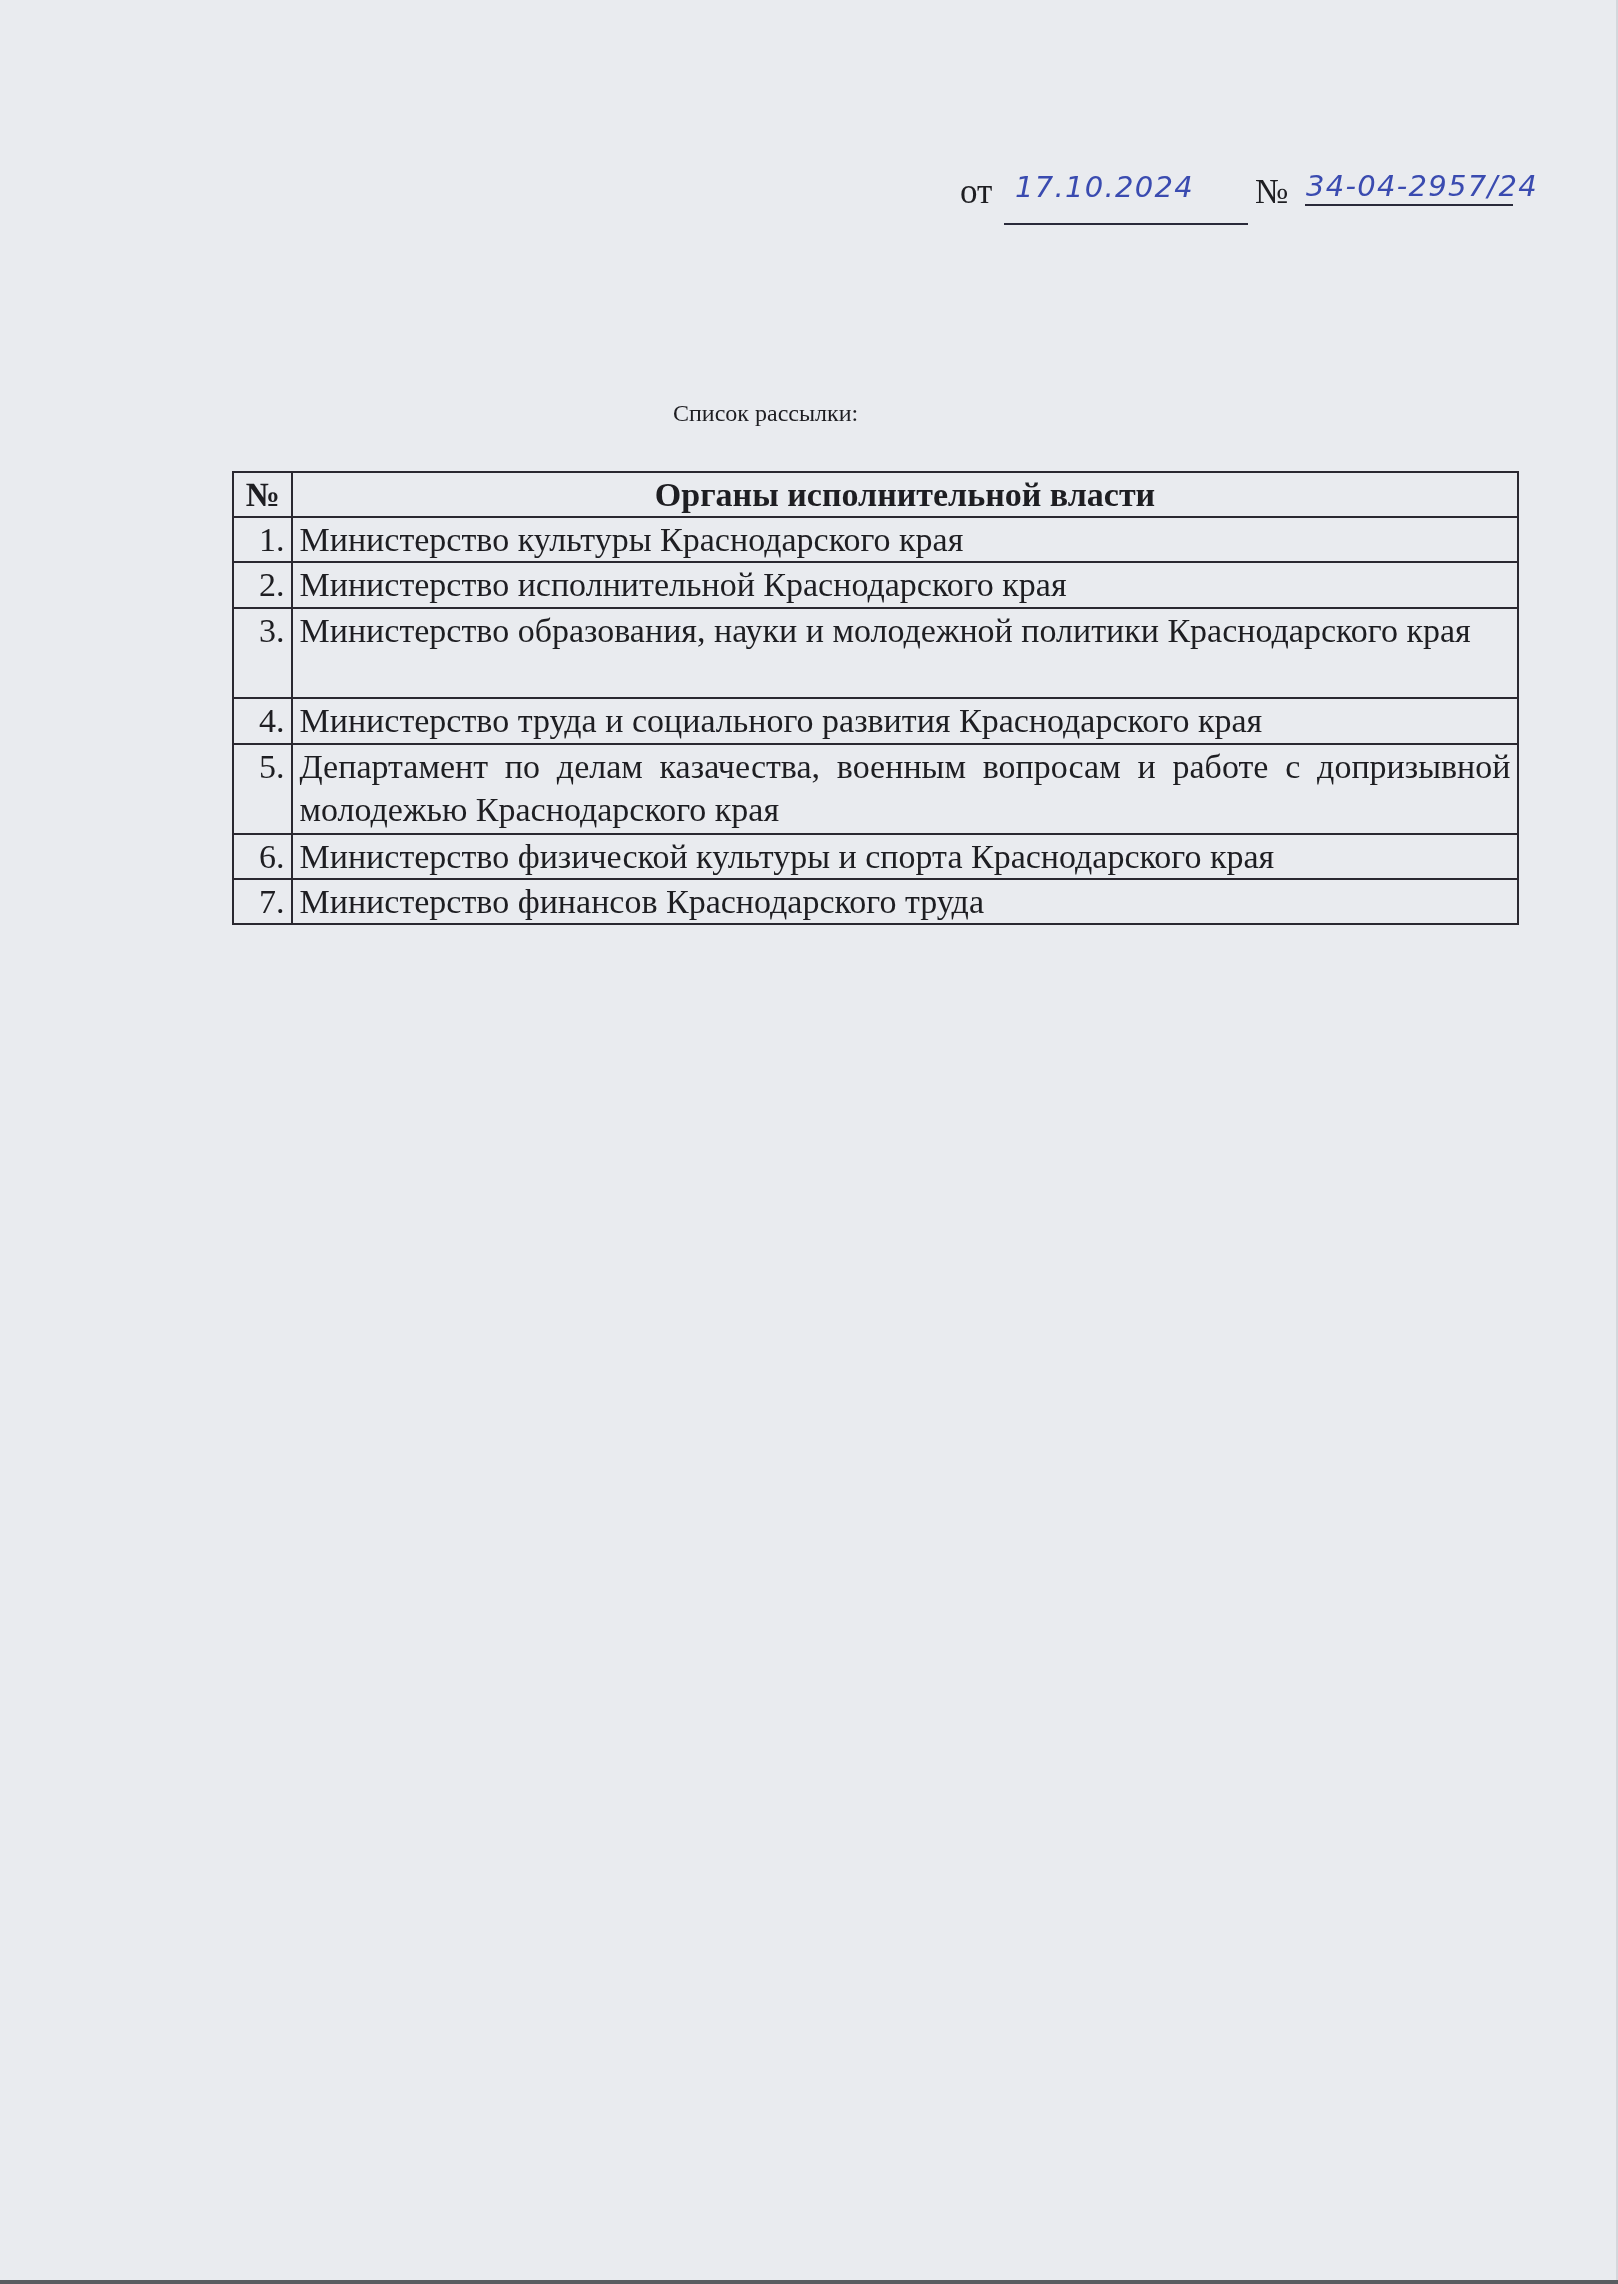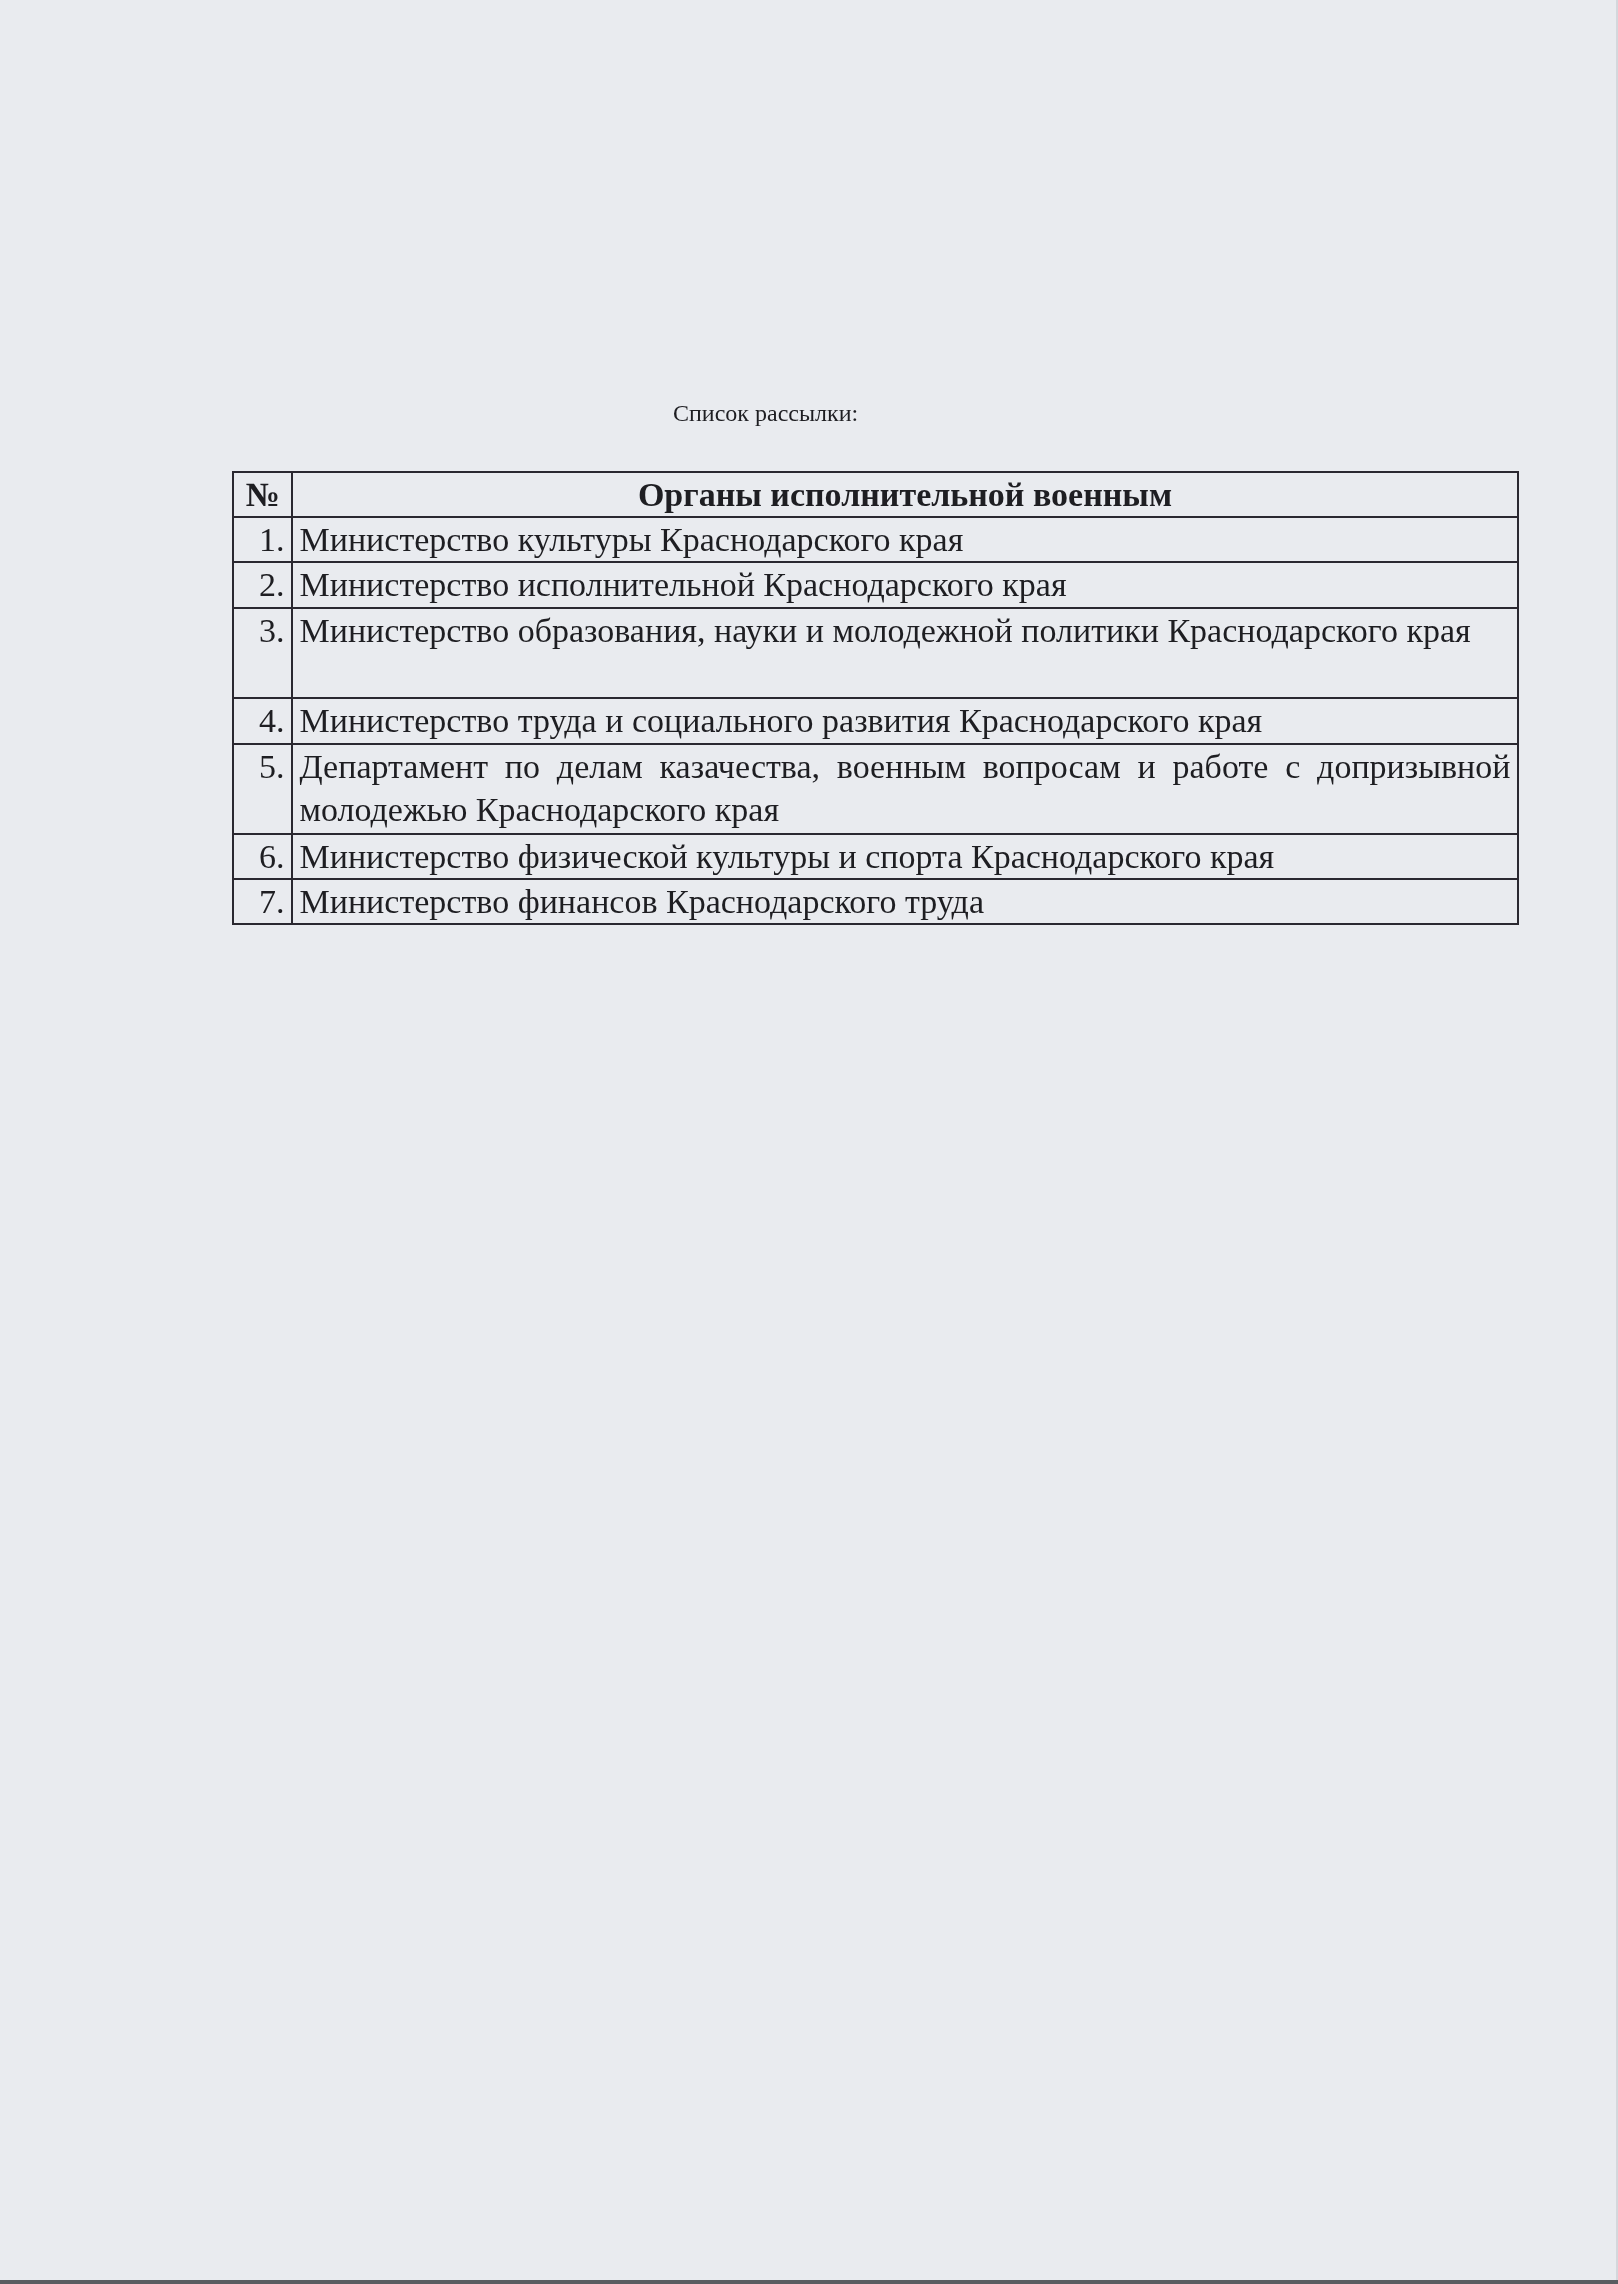--- a/index.html
+++ b/index.html
@@ -25,29 +25,37 @@
   table.dist th { font-weight:bold; height:42px; line-height:43px; font-size:34px; }
   table.dist td { line-height:43px; }
   td.num { width:44px; text-align:right; padding-right:5.2px; }
   td.org { text-align:justify; text-align-last:left;margin-left:48px; }
   th.num-h { width:44px; font-weight:normal; text-align:center; }
 </style>
 </head>
 <body>
 
 <div class="annex">
+  <div class="annex-line">
+    <span>от</span>
+    <span class="field hand" style="left:55px; top:-3.9px;">17.10.2024</span>
+    <div class="uline" style="left:44px; width:244px; top:55px;"></div>
+    <span class="field" style="left:295px;">№</span>
+    <span class="field hand" style="left:346px; top:-5.2px;">34-04-2957/24</span>
+    <div class="uline" style="left:345px; width:208px; top:36px;"></div>
+  </div>
 </div>
 
 <div class="title">Список рассылки:</div>
 
 <table class="dist">
   <thead>
     <tr>
       <th class="num-h">№</th>
-      <th>Органы исполнительной военным</th>
+      <th>Органы исполнительной власти</th>
     </tr>
   </thead>
   <tbody>
     <tr style="height:45px;">
       <td class="num">1.</td>
       <td class="org">Министерство культуры Краснодарского края</td>
     </tr>
     <tr style="height:46px;">
       <td class="num">2.</td>
       <td class="org">Министерство исполнительной Краснодарского края</td>

